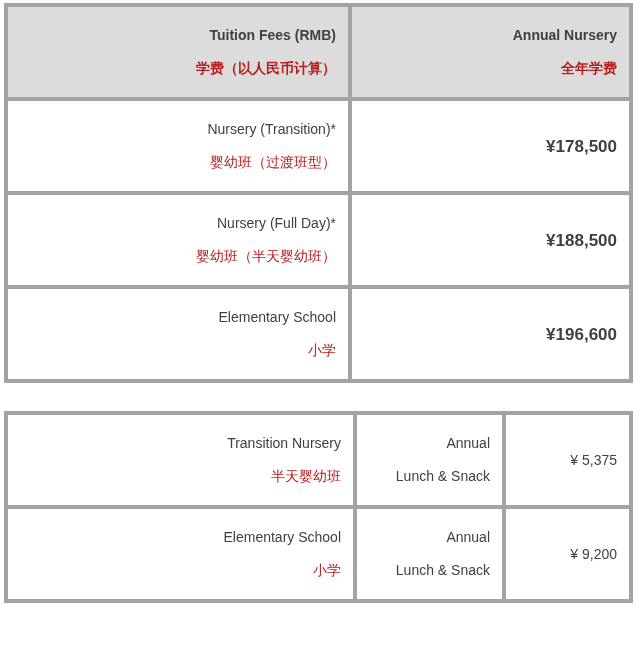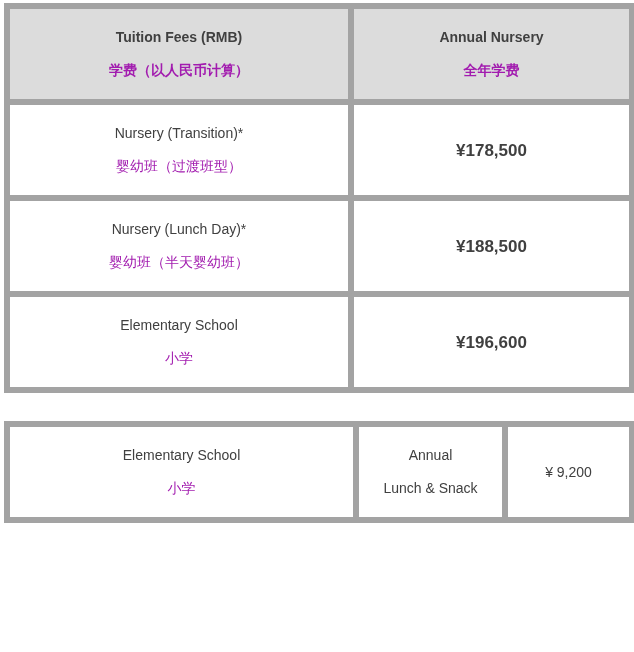--- a/index.html
+++ b/index.html
@@ -17,35 +17,35 @@
   .page {
     padding: 3px 4px 0 4px;
   }
   table {
     width: 625px;
     border-collapse: collapse;
     table-layout: fixed;
     border: 2px solid #000;
   }
   td, th {
-    border: 6px solid #a3a3a3;
-    text-align: center;
+    border: 4px solid #a3a3a3;
+    text-align: right;
     vertical-align: middle;
     padding: 12px;
     font-weight: normal;
   }
   .line {
     font-size: 14px;
     line-height: 33px;
     white-space: pre-wrap;
     color: #404040;
   }
   .zh {
     font-family: "DejaVu Serif", serif;
-    color: #a21caf;
+    color: #b91c1c;
   }
   .bold { font-weight: bold; }
   .price-strong {
     font-size: 17px;
     font-weight: bold;
     line-height: 33px;
   }
   
   .t1 thead tr { height: 74px; background: #dcdcdc; }
   .t1 tbody tr { height: 69px; }
@@ -82,21 +82,21 @@
         <td>
           <div class="line">Nursery (Transition)*</div>
           <div class="line zh">婴幼班（过渡班型）</div>
         </td>
         <td>
           <div class="price-strong">¥178,500</div>
         </td>
       </tr>
       <tr>
         <td>
-          <div class="line">Nursery (Lunch Day)*</div>
+          <div class="line">Nursery (Full Day)*</div>
           <div class="line zh">婴幼班（半天婴幼班）</div>
         </td>
         <td>
           <div class="price-strong">¥188,500</div>
         </td>
       </tr>
       <tr>
         <td>
           <div class="line">Elementary School</div>
           <div class="line zh">小学</div>
@@ -108,20 +108,33 @@
     </tbody>
   </table>
 
   <table class="t2">
     <colgroup>
       <col style="width:349px">
       <col style="width:149px">
       <col style="width:127px">
     </colgroup>
     <tbody>
+      <tr class="r2">
+        <td>
+          <div class="line">Transition Nursery</div>
+          <div class="line zh">半天婴幼班</div>
+        </td>
+        <td>
+          <div class="line">Annual</div>
+          <div class="line">Lunch &amp; Snack</div>
+        </td>
+        <td>
+          <div class="line">¥ 5,375</div>
+        </td>
+      </tr>
       <tr class="r3">
         <td>
           <div class="line">Elementary School</div>
           <div class="line zh">小学</div>
         </td>
         <td>
           <div class="line">Annual</div>
           <div class="line">Lunch &amp; Snack</div>
         </td>
         <td>

